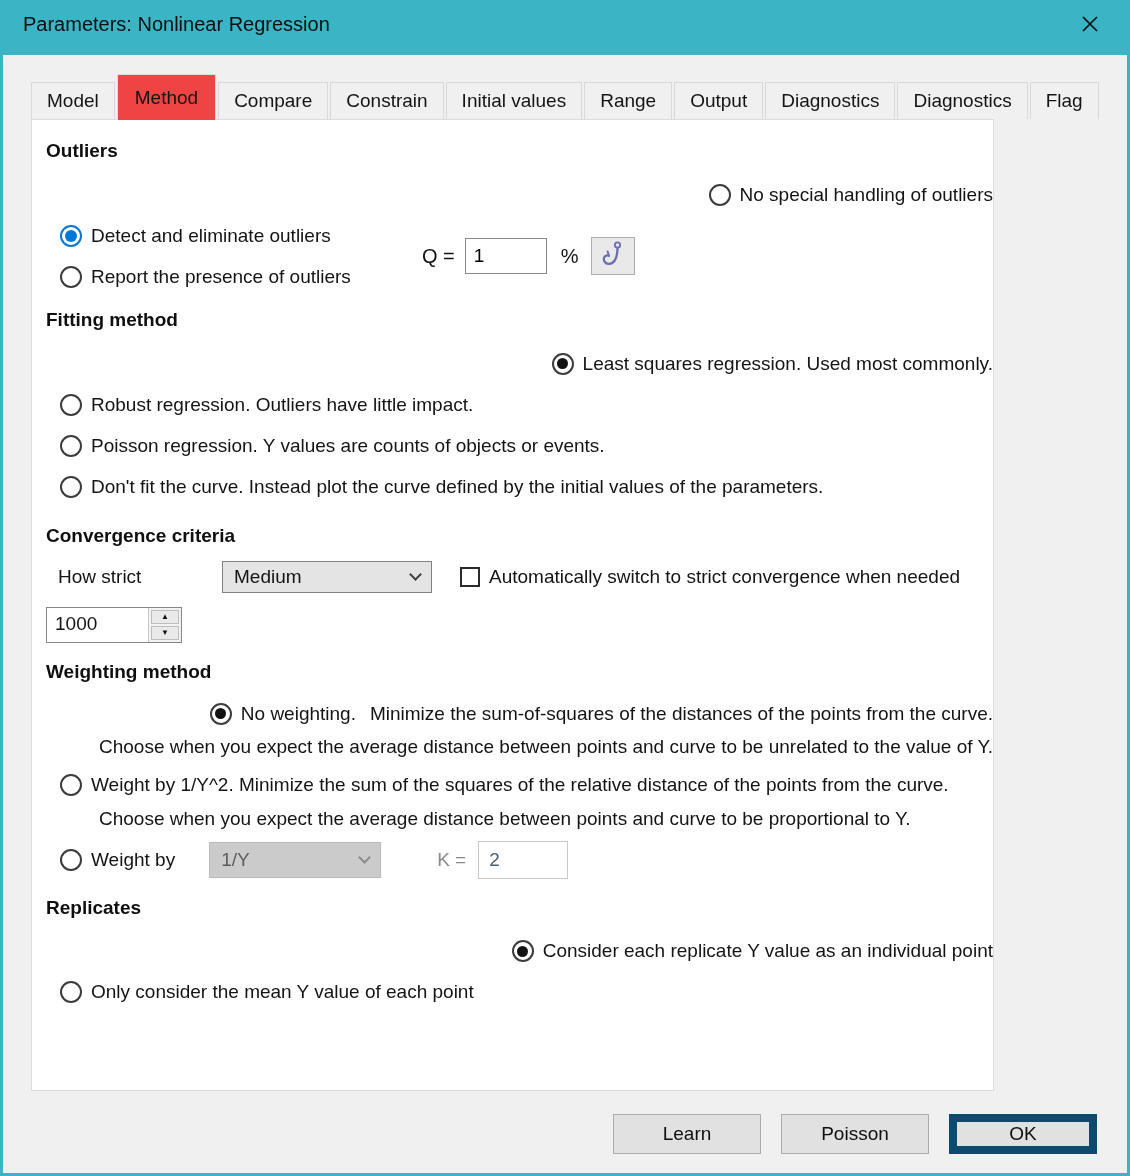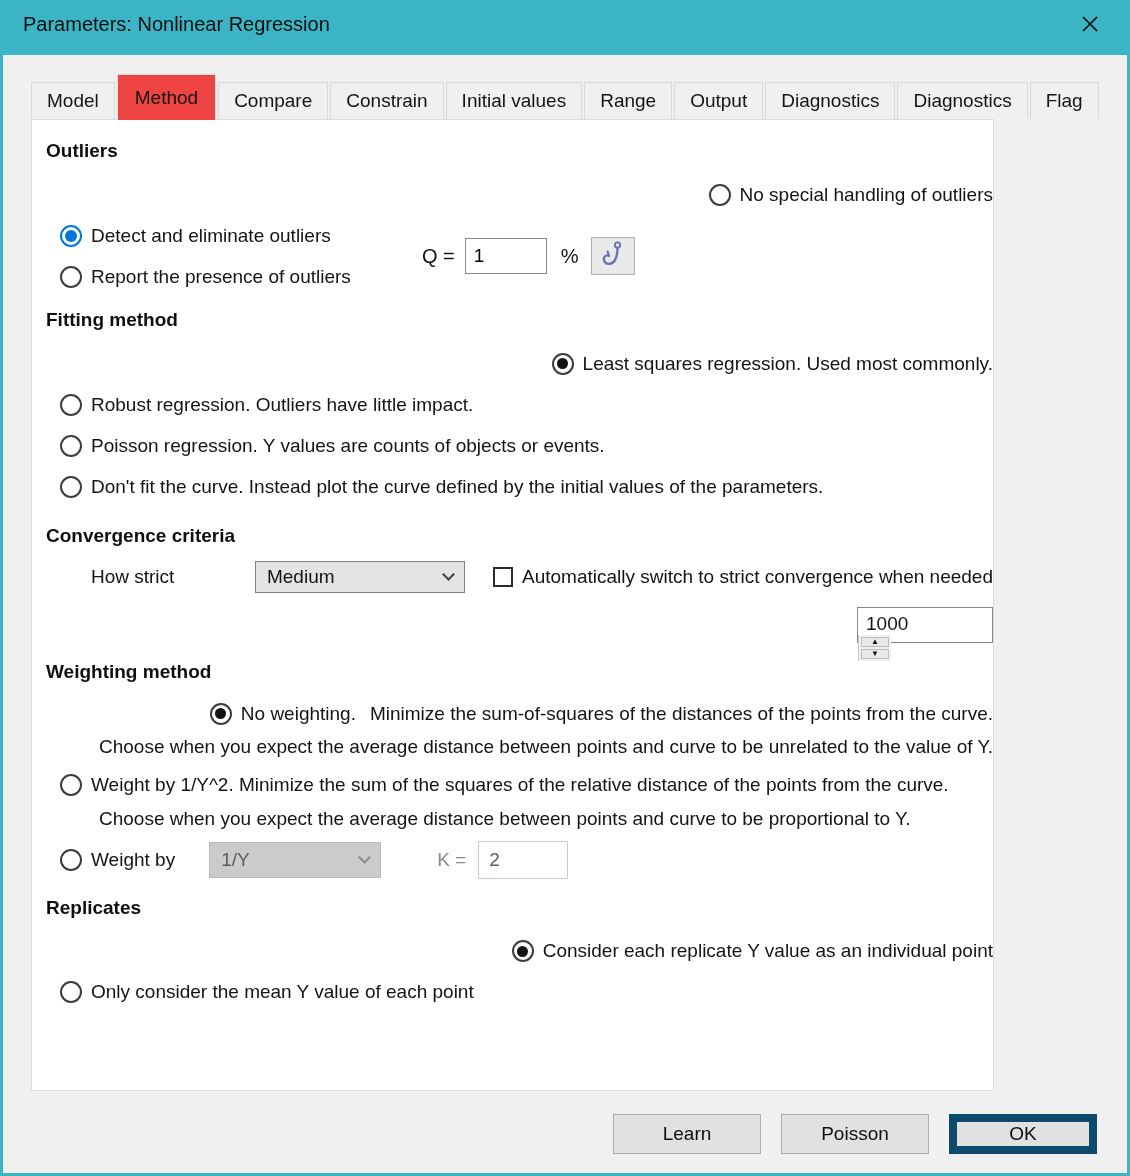--- a/index.html
+++ b/index.html
@@ -35,33 +35,33 @@
   .radio.checked-blue::after { content:""; width:12px; height:12px; border-radius:50%; background:#0078d7; }
 
   .sec-outliers { position:relative; }
   .q-group { position:absolute; left:376px; top:97px; display:flex; align-items:center; }
   .q-label { font-size:20px; margin-right:10px; }
   .q-input { width:82px; height:36px; border:1px solid #878787; font-size:19px; padding:2px 8px; font-family:inherit; }
   .pct { font-size:20px; margin:0 12px 0 14px; }
   .hook-btn { width:44px; height:38px; background:#e9e9e9; border:1px solid #aeaeae;
               display:flex; align-items:center; justify-content:center; }
 
-  .sub-row { display:flex; align-items:center;justify-content:flex-end; }
+  .sub-row { display:flex; align-items:center; }
   .sub-label { font-size:19px; margin-left:12px; }
 
   .dropdown { width:210px; height:32px; background:#e4e4e4; border:1px solid #828282; font-size:19px;
               display:flex; align-items:center; justify-content:space-between; padding:0 11px; }
   .dropdown.disabled { background:#cbcbcb; border-color:#b9b9b9; color:#5d5d5d; }
   .chev { width:9px; height:9px; border-right:2px solid #3f3f3f; border-bottom:2px solid #3f3f3f;
           transform:rotate(45deg); margin-top:-5px; }
   .dropdown.disabled .chev { border-color:#8b8b8b; }
 
   .checkbox { width:20px; height:20px; min-width:20px; background:#fff; border:2px solid #2b2b2b; margin:0 9px 0 28px; }
 
-  .spinner { width:136px; height:36px; border:1px solid #878787; background:#fff; display:flex;flex-direction:column; }
+  .spinner { width:136px; height:36px; border:1px solid #878787; background:#fff; display:flex; }
   .spin-val { flex:1; font-size:19px; padding:5px 0 0 8px; }
   .spin-btns { width:33px; display:flex; flex-direction:column; border-left:1px solid #c7c7c7; background:#f2f2f2; padding:2px; gap:2px; }
   .spin-btn { flex:1; background:#e9e9e9; border:1px solid #bdbdbd; display:flex; align-items:center; justify-content:center;
               font-size:8px; color:#111; line-height:1; }
 
   .desc { font-size:19px; line-height:1.6; margin-left:53px; max-width:940px; }
 
   .k-label { font-size:19px; color:#8a8a8a; margin-left:56px; }
   .k-input { width:90px; height:38px; border:1px solid #c9c9c9; color:#4e6170; font-size:19px;
              padding:2px 10px; margin-left:12px; font-family:inherit; }

